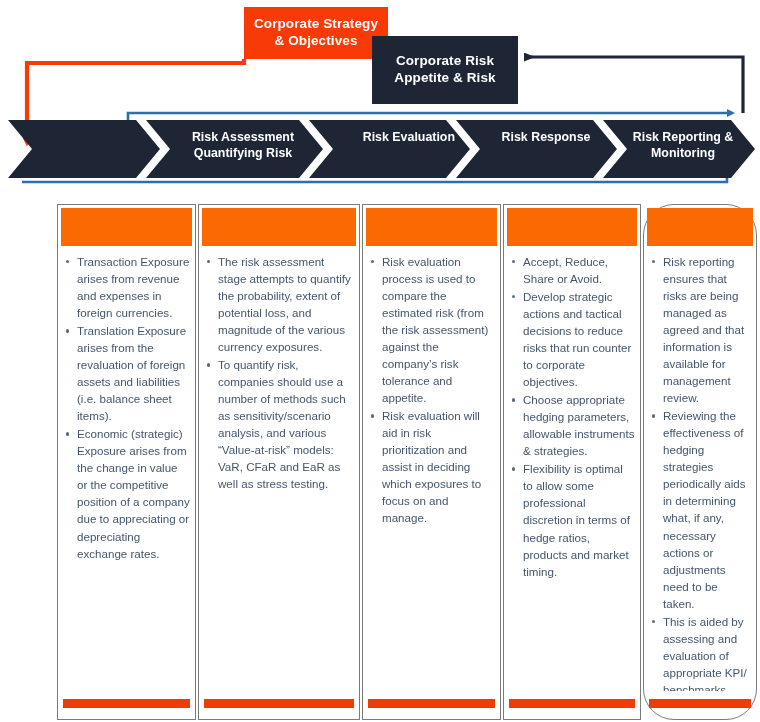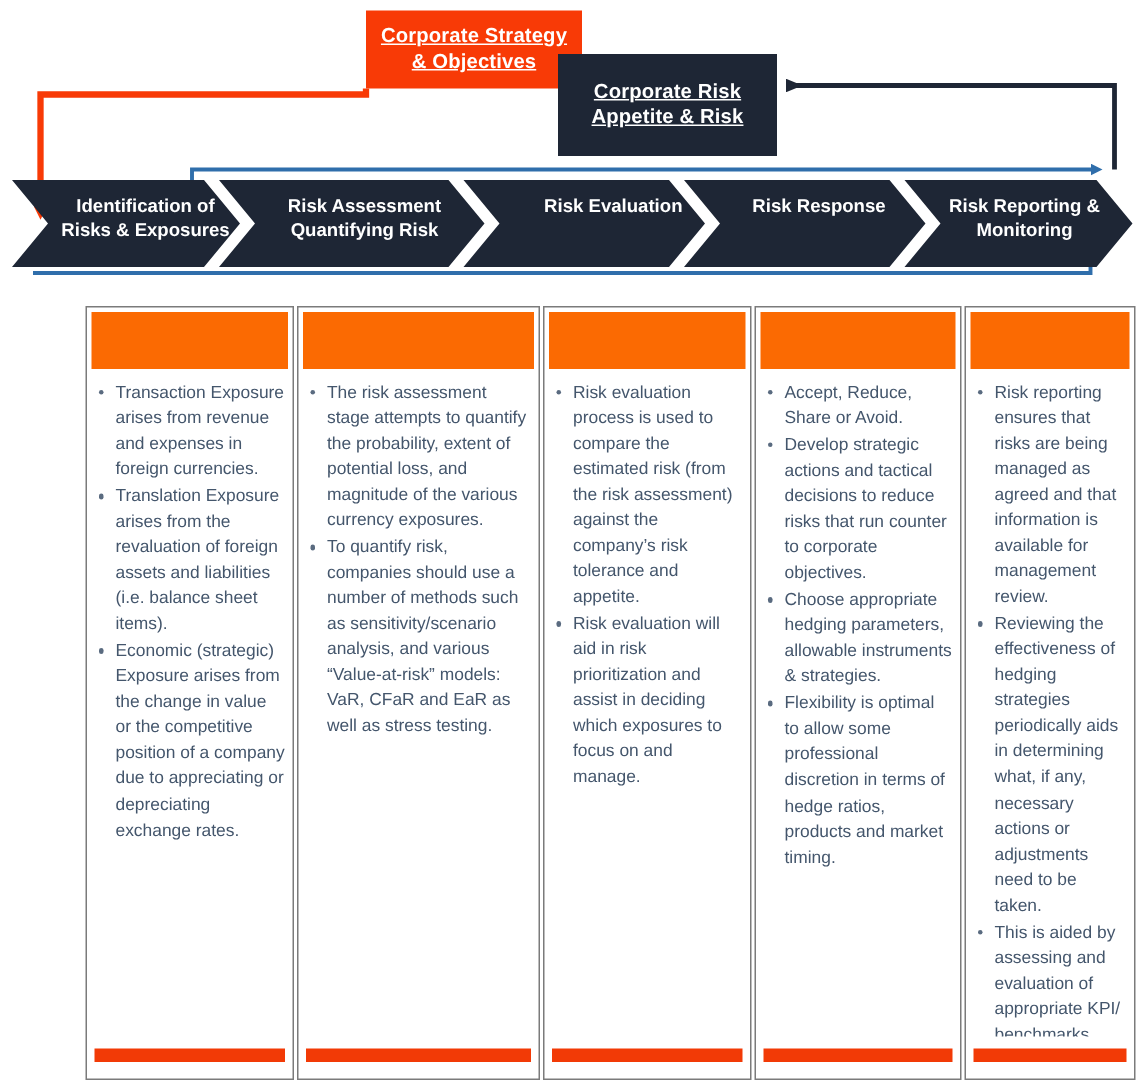--- a/index.html
+++ b/index.html
@@ -7,21 +7,21 @@
     width:760px;height:722px;position:relative;overflow:hidden;
     font-family:"Liberation Sans","DejaVu Sans",sans-serif;
     color:#3d4f63;
   }
   #canvas{position:absolute;left:0;top:0;width:760px;height:722px;}
 
   
   .topbox{
     position:absolute;display:flex;align-items:center;justify-content:flex-end;
     text-align:center;font-weight:bold;color:#ffffff;line-height:1.25;
-    font-size:13.5px;letter-spacing:.1px;z-index:6;text-decoration:underline;
+    font-size:13.5px;letter-spacing:.1px;z-index:6;
   }
   #strategy-box{
     left:244px;top:7px;width:144px;height:52px;background:#f83a06;
   }
   #appetite-box{
     left:372px;top:36px;width:146px;height:68px;background:#1e2635;
   }
   .topbox span{display:block;padding:0 5px;}
 
   
@@ -105,21 +105,20 @@
   </div>
 
   <svg id="chevron-band" viewBox="0 0 760 58" width="760" height="58" preserveAspectRatio="none">
     <polygon points="8,0 136,0 160,29 136,58 8,58 32,29" fill="#1e2635"></polygon>
     <polygon points="146,0 299,0 323,29 299,58 146,58 170,29" fill="#1e2635"></polygon>
     <polygon points="309,0 446,0 470,29 446,58 309,58 333,29" fill="#1e2635"></polygon>
     <polygon points="456,0 593,0 617,29 593,58 456,58 480,29" fill="#1e2635"></polygon>
     <polygon points="603,0 731,0 755,29 731,58 603,58 627,29" fill="#1e2635"></polygon>
   </svg>
 
-  <div class="chev-label" style="left:40px;width:114px;">Identification of Risks &amp; Exposures</div>
   <div class="chev-label" style="left:178px;width:130px;">Risk Assessment Quantifying Risk</div>
   <div class="chev-label" style="left:343px;width:112px;text-align:right;">Risk Evaluation</div>
   <div class="chev-label" style="left:490px;width:112px;">Risk Response</div>
   <div class="chev-label" style="left:628px;width:110px;">Risk Reporting &amp; Monitoring</div>
 
   <div id="columns">
 
     <div class="col" style="left:22px;width:139px;">
       <div class="col-head"></div>
       <div class="col-body">
@@ -160,21 +159,21 @@
         <ul class="bullets">
           <li>Accept, Reduce, Share or Avoid.</li>
           <li>Develop strategic actions and tactical decisions to reduce risks that run counter to corporate objectives.</li>
           <li>Choose appropriate hedging parameters, allowable instruments &amp; strategies.</li>
           <li>Flexibility is optimal to allow some professional discretion in terms of hedge ratios, products and market timing.</li>
         </ul>
       </div>
       <div class="col-foot"></div>
     </div>
 
-    <div class="col" style="left:608px;width:114px;">
+    <div class="col" style="left:608px;width:114px;border-radius:31px;">
       <div class="col-head"></div>
       <div class="col-body">
         <ul class="bullets">
           <li>Risk reporting ensures that risks are being managed as agreed and that information is available for management review.</li>
           <li>Reviewing the effectiveness of hedging strategies periodically aids in determining what, if any, necessary actions or adjustments need to be taken.</li>
           <li>This is aided by assessing and evaluation of appropriate KPI/ benchmarks.</li>
         </ul>
       </div>
       <div class="col-foot"></div>
     </div>

